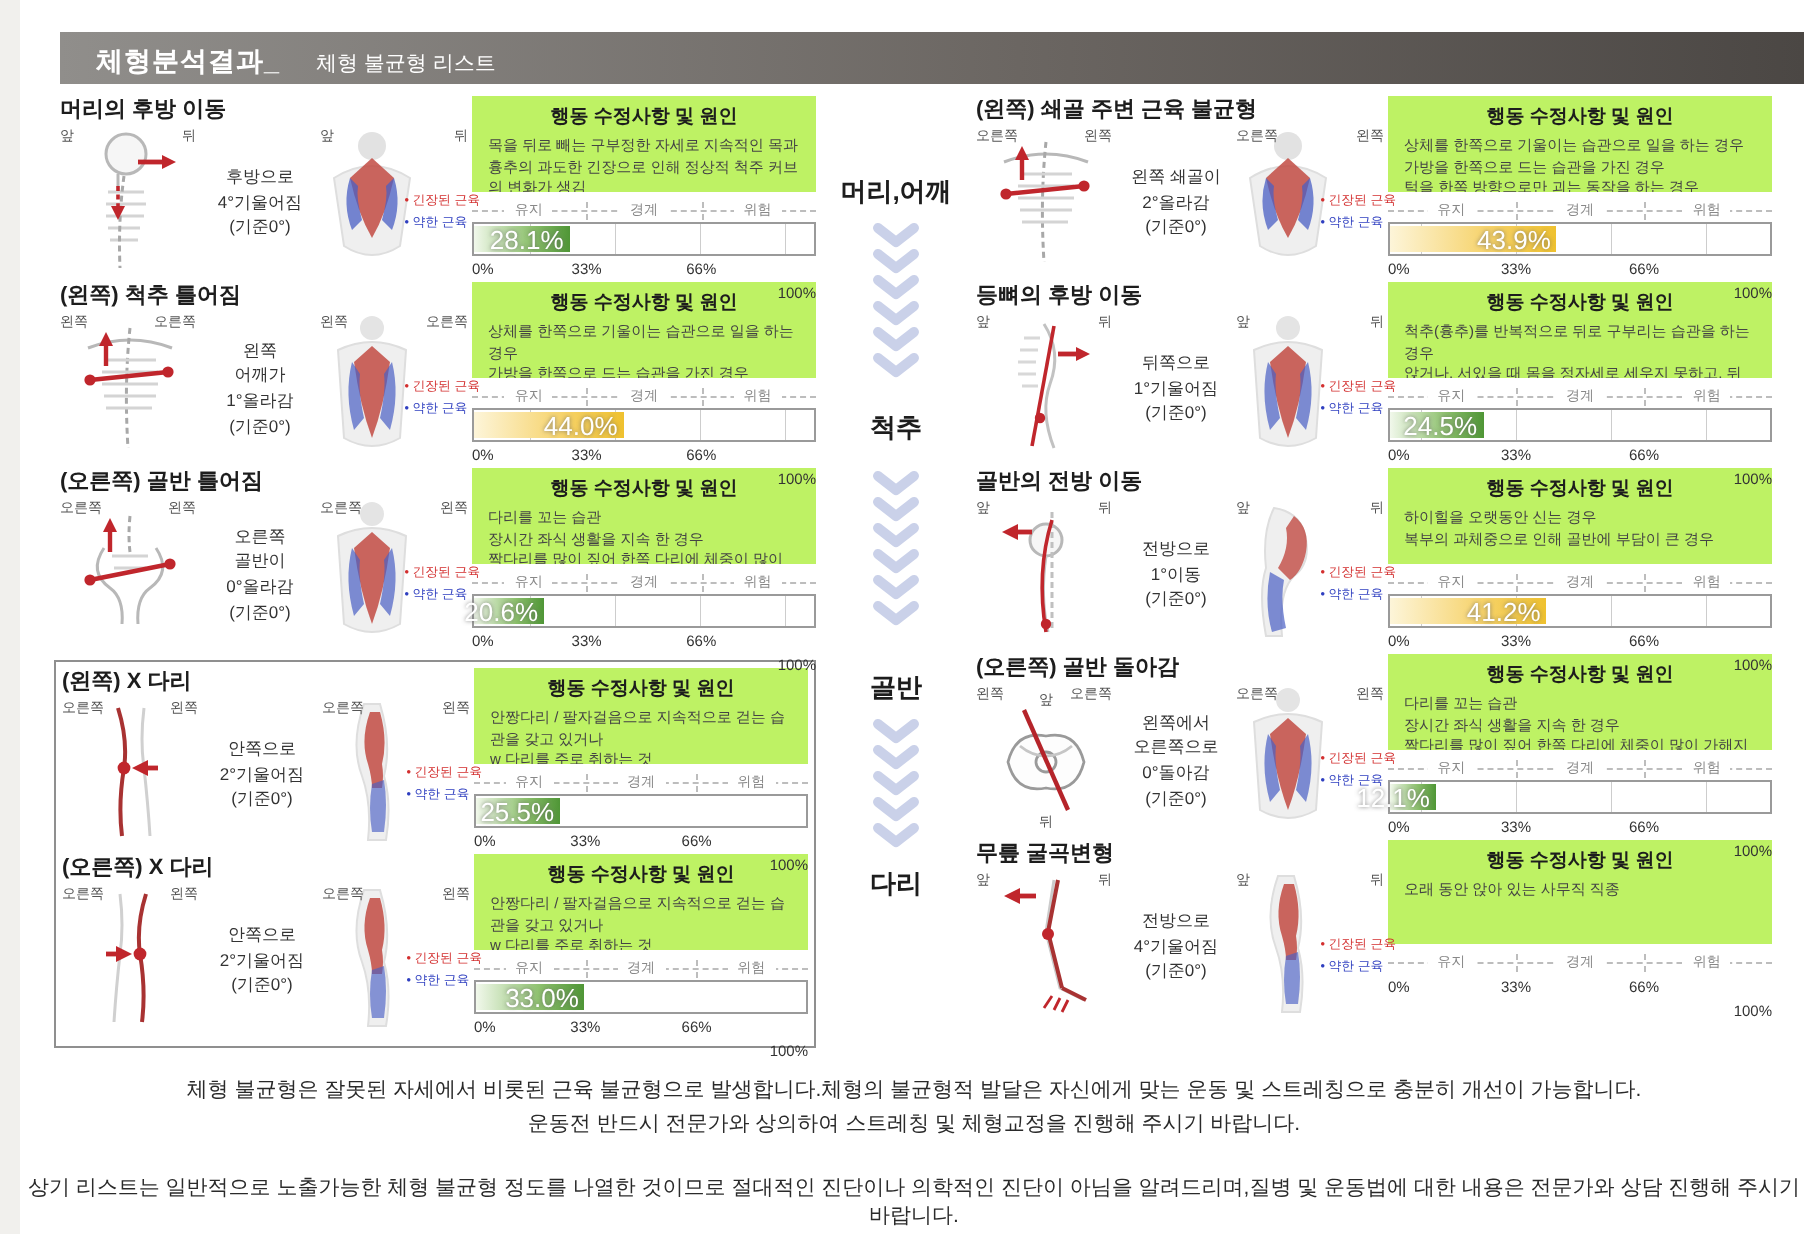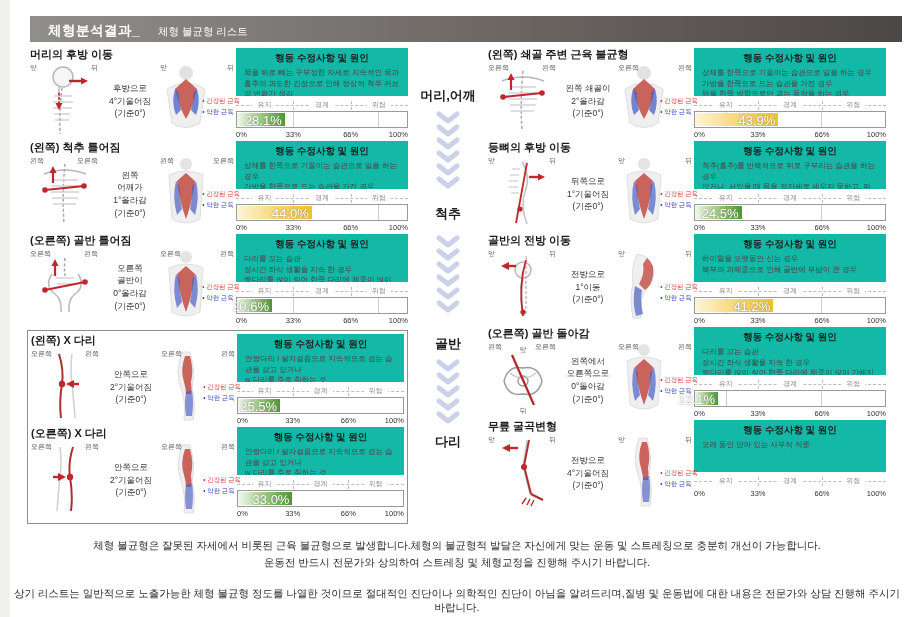--- a/index.html
+++ b/index.html
@@ -42,21 +42,21 @@
   .dlab { position:absolute; font-size:7px; color:#555; top:1px; z-index:2; }
   .dlab.left  { left:0; }
   .dlab.right { right:2px; }
   .dlab.topc  { left:50%; transform:translateX(-50%); top:4px; }
   .dlab.botc  { left:50%; transform:translateX(-50%); top:auto; bottom:1px; }
   .legend { position:absolute; right:-4px; top:34px; font-size:6.4px; line-height:1.7; white-space:nowrap; z-index:2; }
   .legend .t { color:#d32f2f; } .legend .w { color:#2f3fc0; }
 
   
   .panel-right { flex:1; display:flex; flex-direction:column; padding-top:1px; }
-  .bbox { background:#14b8a6; height:52px; padding:4px 8px 2px; overflow:hidden; }
+  .bbox { background:#bef264; height:52px; padding:4px 8px 2px; overflow:hidden; }
   .btitle { text-align:center; font-weight:bold; font-size:9.5px; margin-bottom:3px; color:#1d1d1d; }
   .btext { font-size:7.5px; line-height:1.4; color:#444; white-space:pre-line; }
   .bararea { margin-top:4px; }
   .zones { position:relative; height:11px; font-size:7px; color:#888; }
   .zline { position:absolute; left:0; right:0; top:5px; border-top:1px dashed #bdbdbd; }
   .zv { position:absolute; top:1px; height:9px; border-left:1px dashed #bdbdbd; }
   .zv1 { left:33.33%; } .zv2 { left:66.66%; }
   .zone { position:absolute; top:0; transform:translateX(-50%); background:#fff; padding:0 5px; }
   .zone1 { left:16.5%; } .zone2 { left:50%; } .zone3 { left:83%; }
   .bar {
@@ -66,21 +66,21 @@
   .bar-fill { position:absolute; top:1px; bottom:1px; left:0; }
   .bar-fill.green  { background:linear-gradient(90deg,#f1f8eb 0%,#8cc06c 60%,#4f9636 100%); }
   .bar-fill.yellow { background:linear-gradient(90deg,#fdf5d9 0%,#f6d269 60%,#efc12f 100%); }
   .bar-pct {
     position:absolute; right:3px; top:50%; transform:translateY(-50%);
     font-size:13px; color:#fff; text-shadow:0 0 2px rgba(100,100,100,.8); white-space:nowrap;
   }
   .scale { position:relative; height:10px; font-size:7.5px; color:#333; margin-top:2px; }
   .scale span { position:absolute; top:0; }
   .sc0 { left:0; } .sc1 { left:33.33%; transform:translateX(-50%); }
-  .sc2 { left:66.66%; transform:translateX(-50%); } .sc3 { right:0; }
+  .sc2 { left:66.66%; transform:translateX(-50%); } .sc3 { right:0;margin-top:12px; }
 
   
   .boxed { border:1px solid #8f8f8f; margin:4px 0 0 -3px; padding:2px 3px 4px; }
 
   
   .mid-label { position:absolute; left:0; right:0; text-align:center; font-weight:bold; font-size:13px; color:#1d1d1d; white-space:nowrap; }
   .ml1 { top:40px; } .ml2 { top:158px; } .ml3 { top:288px; } .ml4 { top:386px; }
   .chevwrap { position:absolute; left:50%; transform:translateX(-50%); }
   .cv1 { top:64px; } .cv2 { top:188px; } .cv3 { top:312px; }
 

